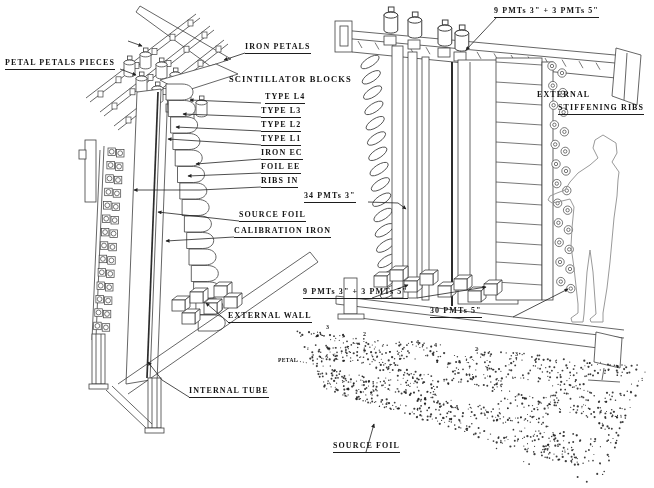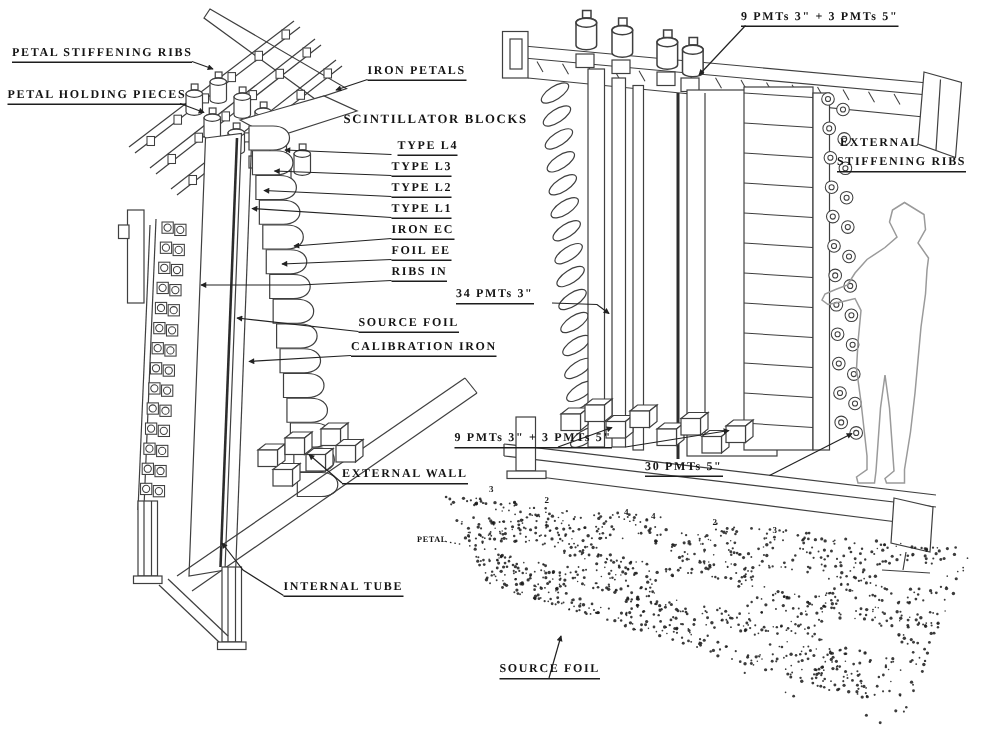--- a/index.html
+++ b/index.html
@@ -1533,38 +1533,37 @@
     <polyline points="189,397 162,380 148,362" marker-end="url(#arr)"></polyline>
     <polyline points="497,17 466,50" marker-end="url(#arr)"></polyline>
     <polyline points="372,298 408,285" marker-end="url(#arr)"></polyline>
     <polyline points="417,298 486,287" marker-end="url(#arr)"></polyline>
     <polyline points="513,317 568,289" marker-end="url(#arr)"></polyline>
     <polyline points="366,452 374,424" marker-end="url(#arr)"></polyline>
     <line x1="297" y1="361" x2="308" y2="363" stroke-dasharray="1,2"></line>
   </g>
 </svg>
 
-<div class="lbl u" style="left:8px;top:30px">PETAL STIFFENING RIBS</div>
-<div class="lbl u" style="left:5px;top:58px">PETAL HOLDING PIECES</div>
+<div class="lbl u" style="left:5px;top:58px">PETAL PETALS PIECES</div>
 <div class="lbl u" style="left:245px;top:42px">IRON PETALS</div>
 <div class="lbl big" style="left:229px;top:74px">SCINTILLATOR BLOCKS</div>
 <div class="lbl u" style="left:265px;top:92px">TYPE L4</div>
 <div class="lbl u" style="left:261px;top:106px">TYPE L3</div>
 <div class="lbl u" style="left:261px;top:120px">TYPE L2</div>
 <div class="lbl u" style="left:261px;top:134px">TYPE L1</div>
 <div class="lbl u" style="left:261px;top:148px">IRON EC</div>
 <div class="lbl u" style="left:261px;top:162px">FOIL EE</div>
 <div class="lbl u" style="left:261px;top:176px">RIBS IN</div>
 <div class="lbl u" style="left:304px;top:191px">34 PMTs 3"</div>
 <div class="lbl u" style="left:239px;top:210px">SOURCE FOIL</div>
 <div class="lbl u" style="left:234px;top:226px">CALIBRATION IRON</div>
 <div class="lbl u" style="left:228px;top:311px">EXTERNAL WALL</div>
 <div class="lbl u" style="left:189px;top:386px">INTERNAL TUBE</div>
 <div class="lbl u" style="left:494px;top:6px">9 PMTs 3" + 3 PMTs 5"</div>
-<div class="lbl" style="left:560px;top:90px">EXTERNAL</div>
+<div class="lbl" style="left:537px;top:90px">EXTERNAL</div>
 <div class="lbl u" style="left:558px;top:103px">STIFFENING RIBS</div>
 <div class="lbl u" style="left:303px;top:287px">9 PMTs 3" + 3 PMTs 5"</div>
 <div class="lbl u" style="left:430px;top:306px">30 PMTs 5"</div>
 <div class="lbl tiny" style="left:278px;top:355px">PETAL</div>
 <div class="lbl u" style="left:333px;top:441px">SOURCE FOIL</div>
 
 <div class="num" style="left:326px;top:324px">3</div>
 <div class="num" style="left:363px;top:331px">2</div>
 <div class="num" style="left:416px;top:339px">4</div>
 <div class="num" style="left:434px;top:342px">4</div>

